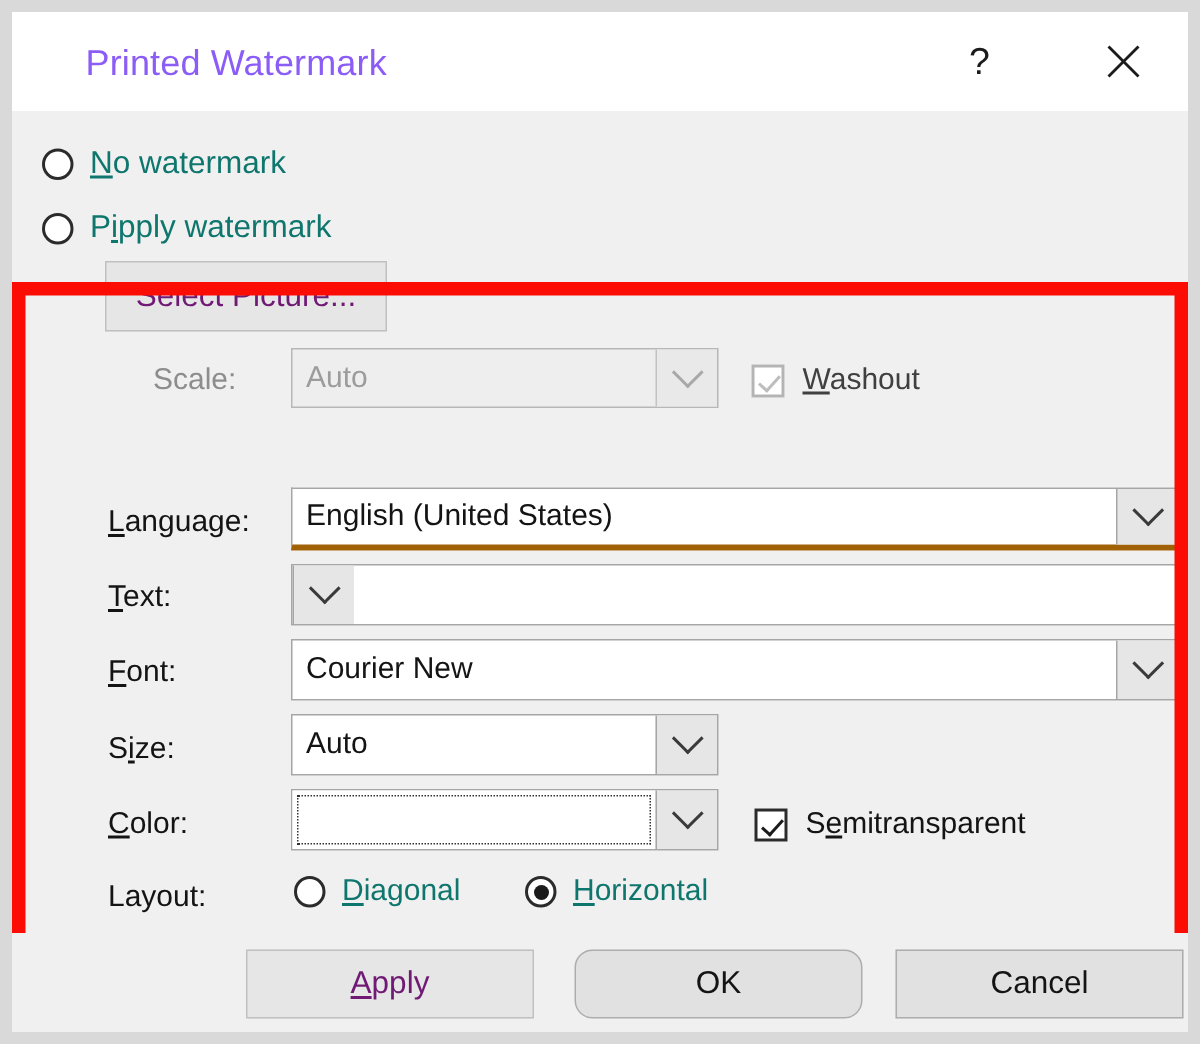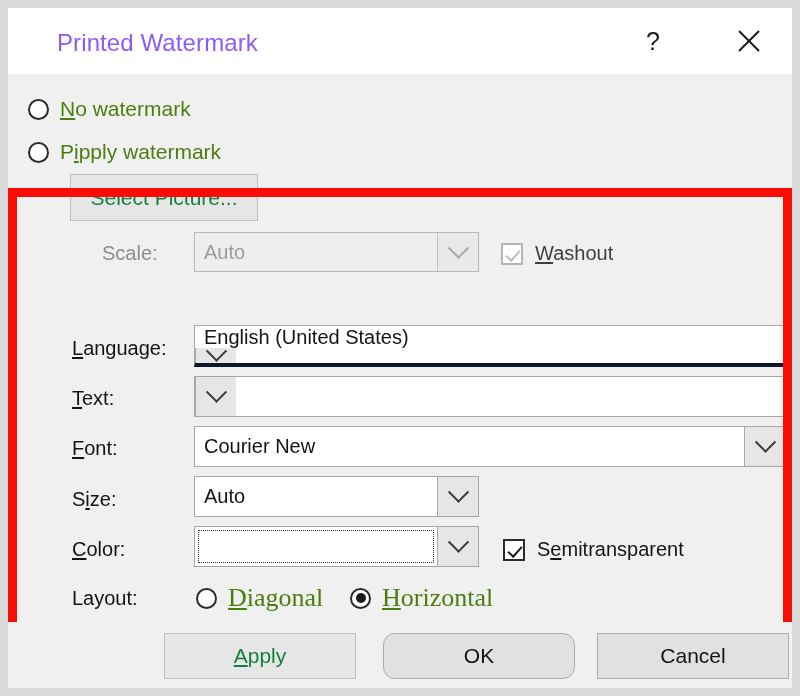--- a/index.html
+++ b/index.html
@@ -104,24 +104,24 @@
     position: absolute;
     left: 50%; top: 50%;
     width: 10px; height: 10px;
     margin: -5px 0 0 -5px;
     border-radius: 50%;
     background: #1b1b1b;
   }
   .radio-label {
     margin-left: 11px;
     font-size: 21px;
-    color: #4d7c0f;
-    white-space: nowrap;
-  }
-  .radio-label.small { font-size: 26px; font-family: Liberation Serif, serif; }
+    color: #0f766e;
+    white-space: nowrap;
+  }
+  .radio-label.small { font-size: 20px; }
 
   .acc { text-decoration: underline; text-underline-offset: 2px; }
 
   
   .flabel {
     position: absolute;
     font-size: 20px;
     color: #141414;
     white-space: nowrap;
   }
@@ -149,22 +149,21 @@
   .combo .arrow {
     width: 40px;
     flex: none;
     background: #e6e6e6;
     border-left: 1px solid #a6a6a6;
     display: flex;
     align-items: center;
     justify-content: center;
   }
   .combo.focused {
-    border-bottom: 4px solid #0f172a;
-    flex-direction: column;
+    border-bottom: 4px solid #a16207;
   }
   .combo.disabled {
     background: #eeeeee;
     border-color: #b7b7b7;
   }
   .combo.disabled .value { color: #9c9c9c; }
   .combo.disabled .arrow { background: #e9e9e9; border-left-color: #c2c2c2; }
   .chev {
     display: block;
     width: 13px;
@@ -208,21 +207,21 @@
     color: #141414;
     font-family: "Liberation Sans", sans-serif;
     display: flex;
     align-items: center;
     justify-content: center;
     padding: 0;
   }
   .btn.disabled {
     background: #e6e6e6;
     border-color: #c0c0c0;
-    color: #15803d;
+    color: #701a75;
   }
 
   
   .cbrow {
     position: absolute;
     display: flex;
     align-items: center;
   }
   .cbox {
     width: 22px;

